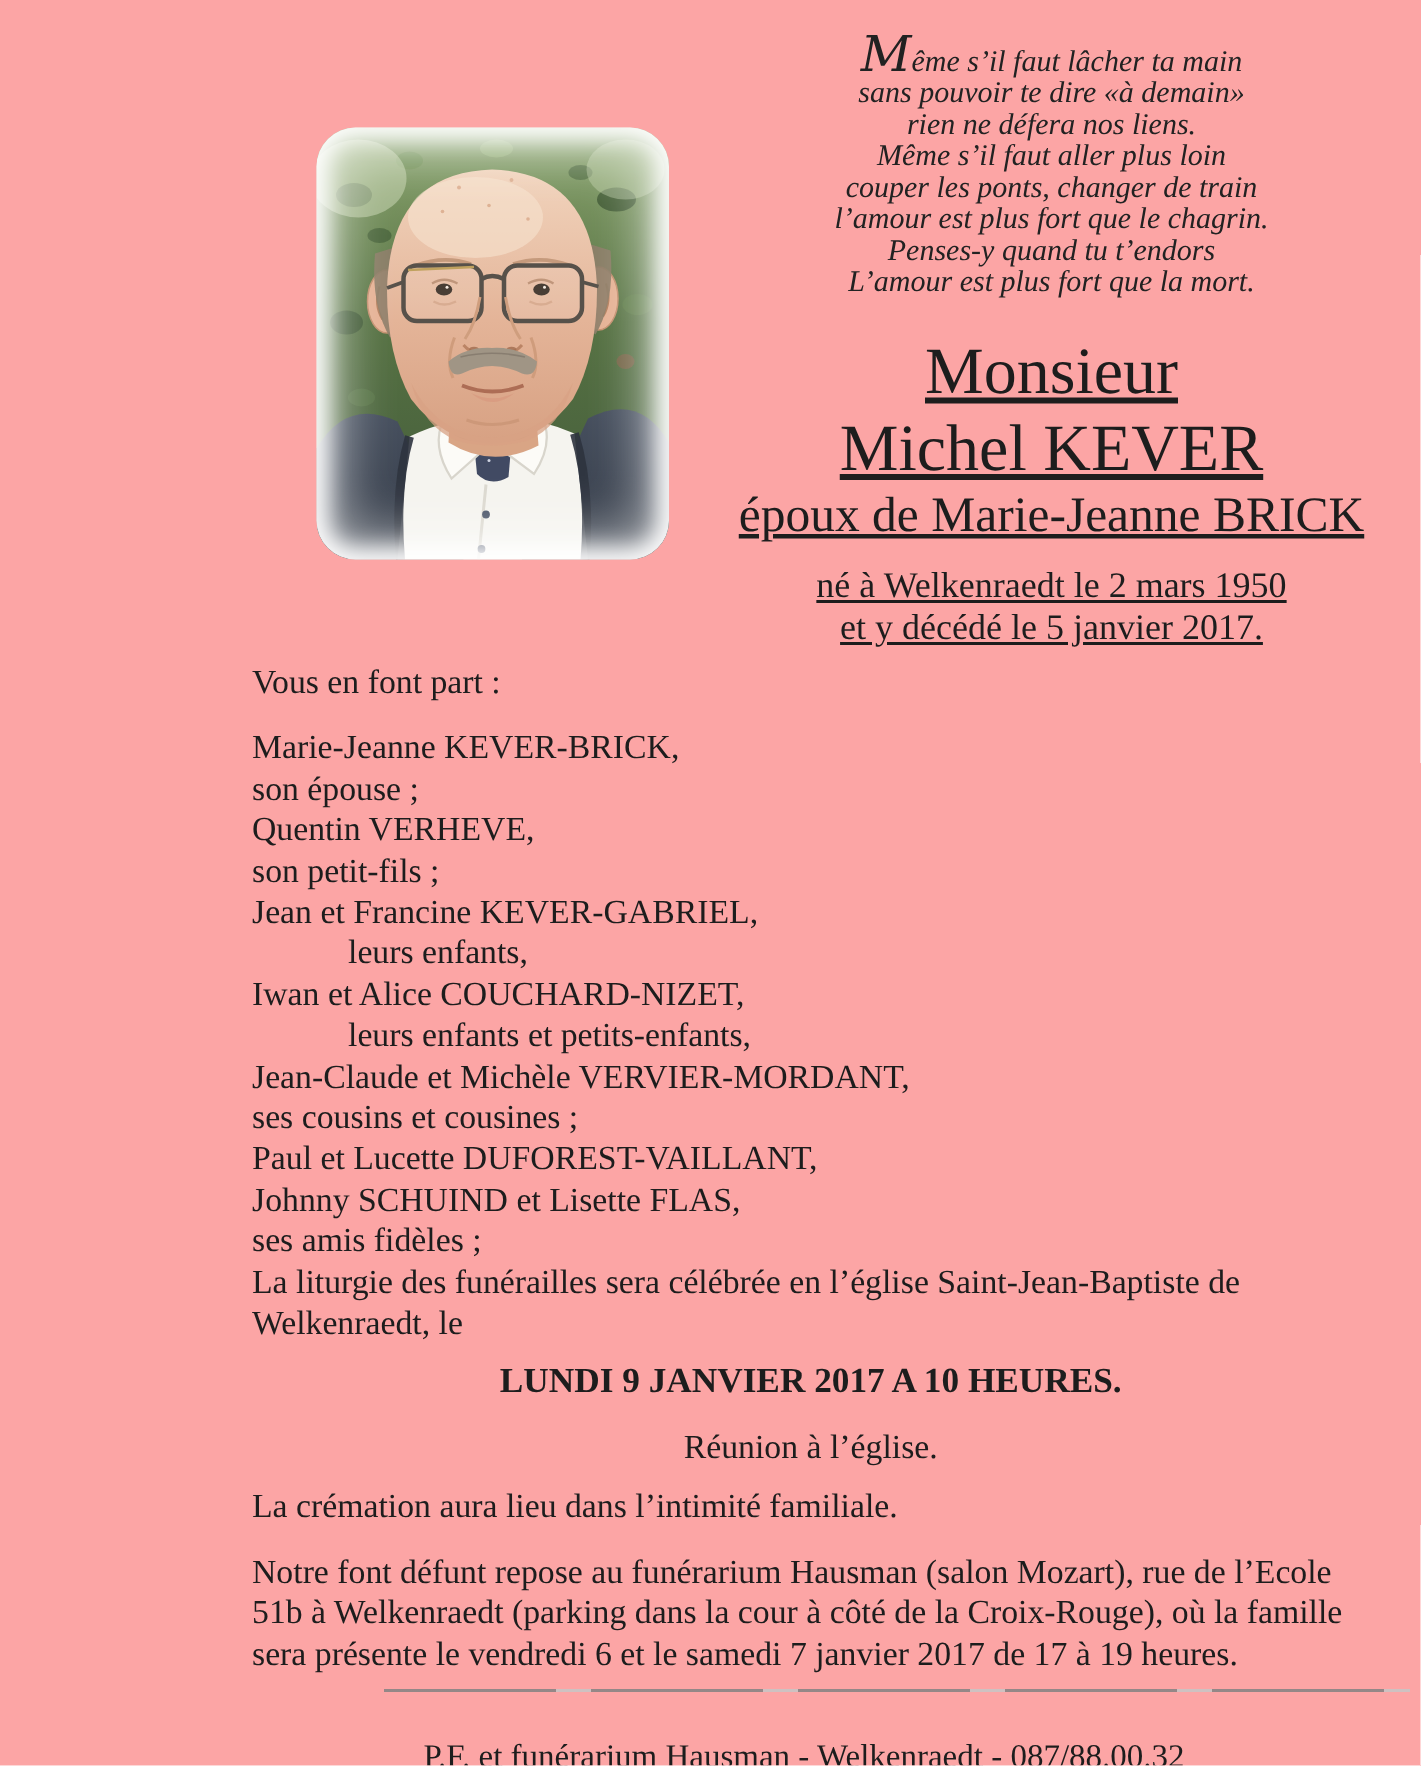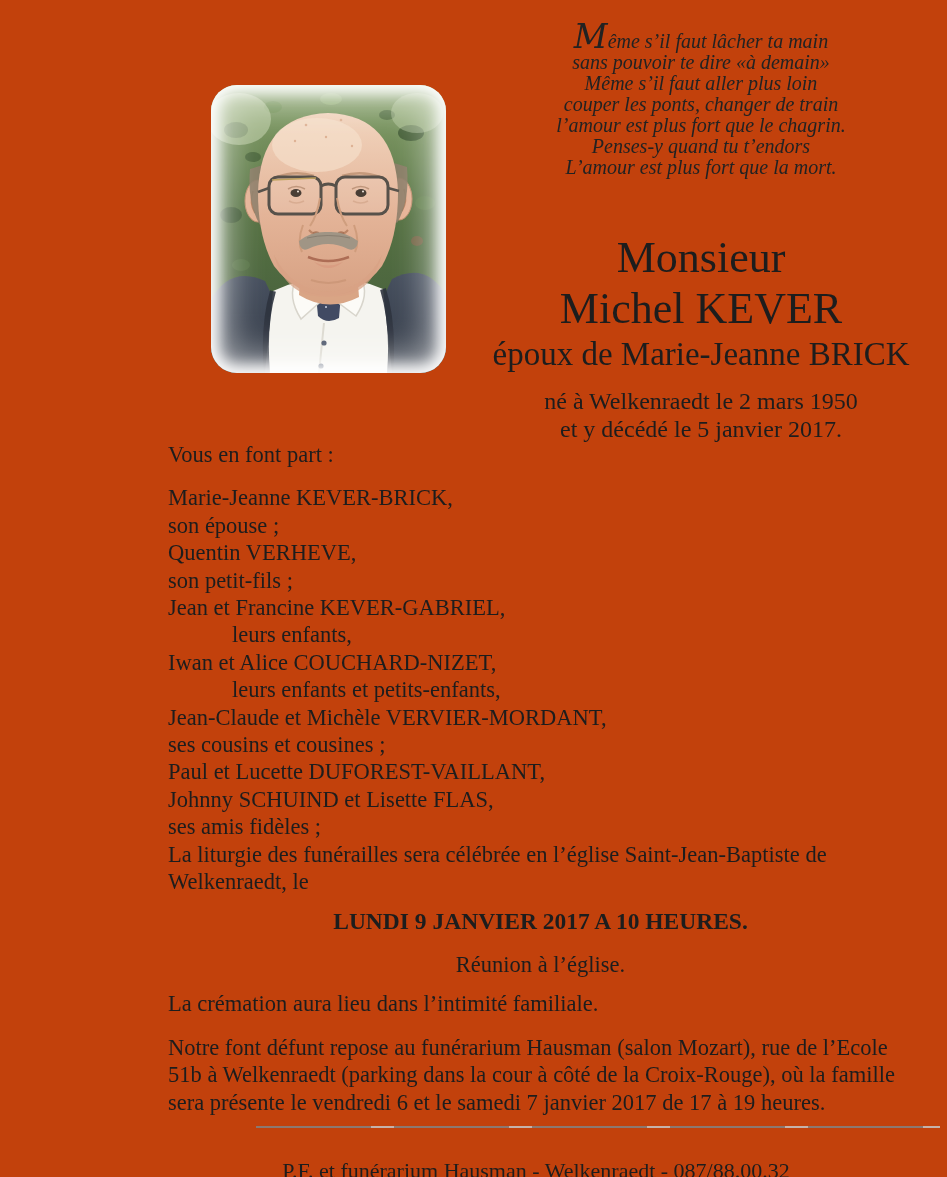--- a/index.html
+++ b/index.html
@@ -1,17 +1,17 @@
 <!DOCTYPE html>
 <html><head>
 <meta charset="utf-8">
 <style>
   html,body { margin:0; padding:0; background:#ffffff; }
   .page {
-    position:relative; width:947px; height:1177px; background:#c2410c;
+    position:relative; width:947px; height:1177px; background:#fca5a5;
     font-family:"Liberation Serif","DejaVu Serif",serif; color:#1d1d1d;
     overflow:hidden;
   }
 
   
   .photo {
     position:absolute; left:211px; top:85px; width:235px; height:288px;
     border-radius:26px; overflow:hidden;
   }
   .photo svg { display:block; }
@@ -27,21 +27,21 @@
     position:absolute; left:455px; top:31px; width:492px;
     text-align:center; font-style:italic; font-size:20px; line-height:21px;
     color:#222;
   }
   .poem-line { white-space:nowrap; }
   .poem-line.first::first-letter {
     font-size:33px; line-height:8px; font-family:"DejaVu Serif",serif;
   }
 
   
-  .title-block { position:absolute; left:455px; top:232px; width:492px; text-align:center; }
+  .title-block { position:absolute; left:455px; top:222px; width:492px; text-align:center;text-decoration:underline; }
   .salutation { font-size:44px; line-height:52px; }
   .deceased-name { font-size:44px; line-height:50px; }
   .spouse-line { font-size:33px; line-height:40px; }
   .birth-line { font-size:24px; line-height:28px; margin-top:13px; }
   .death-line { font-size:24px; line-height:28px; }
 
   
   .body-text {
     position:absolute; left:168px; top:441px; width:727px;
     font-size:22.5px; line-height:27.4px;
@@ -182,20 +182,21 @@
       <path d="M97,172 Q117,180 138,172" stroke="#ad6d55" stroke-width="2.5" fill="none"></path>
       <path d="M103,177 Q117,184 132,177 Q117,189 103,177 Z" fill="#d89a80" opacity="0.8"></path>
       <path d="M100,195 Q117,201 135,195" stroke="#c79374" stroke-width="2" fill="none" opacity="0.7"></path>
     </svg>
   </div>
   <div class="photo-vignette"></div>
 
   <div class="poem">
     <div class="poem-line first">Même s’il faut lâcher ta main</div>
     <div class="poem-line">sans pouvoir te dire «à demain»</div>
+    <div class="poem-line">rien ne défera nos liens.</div>
     <div class="poem-line">Même s’il faut aller plus loin</div>
     <div class="poem-line">couper les ponts, changer de train</div>
     <div class="poem-line">l’amour est plus fort que le chagrin.</div>
     <div class="poem-line">Penses-y quand tu t’endors</div>
     <div class="poem-line">L’amour est plus fort que la mort.</div>
   </div>
 
   <div class="title-block">
     <div class="salutation">Monsieur</div>
     <div class="deceased-name">Michel KEVER</div>

